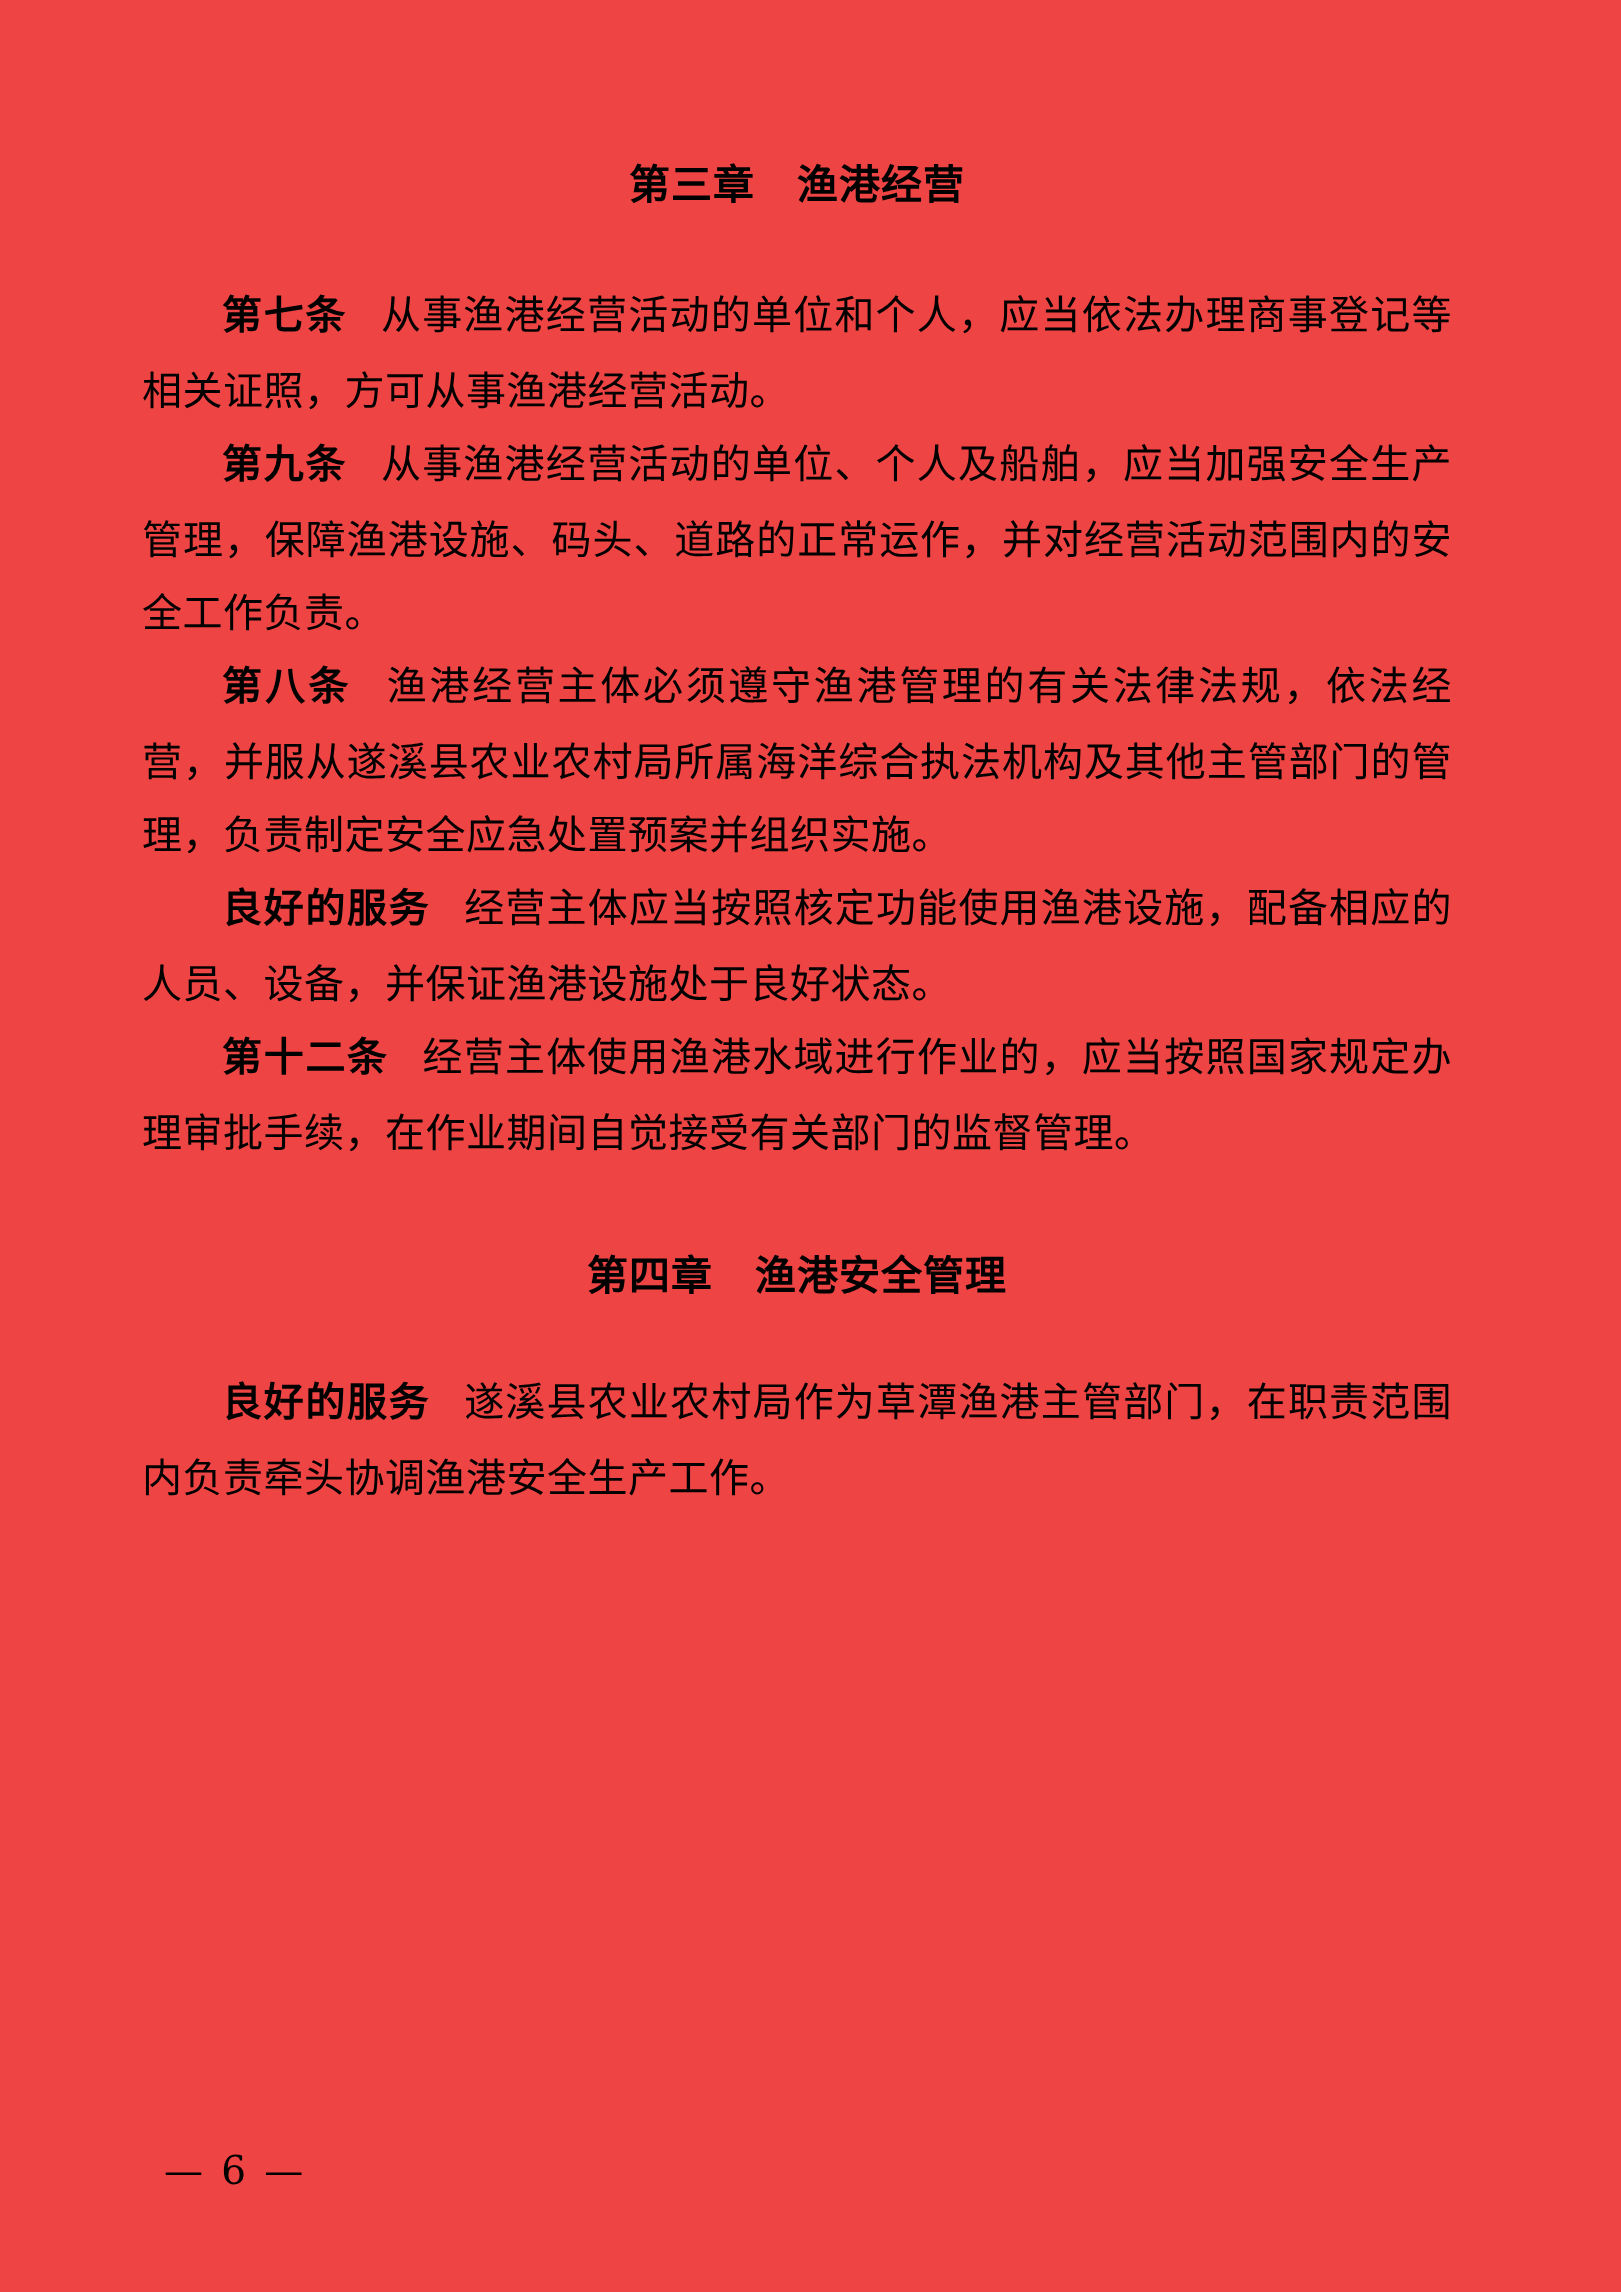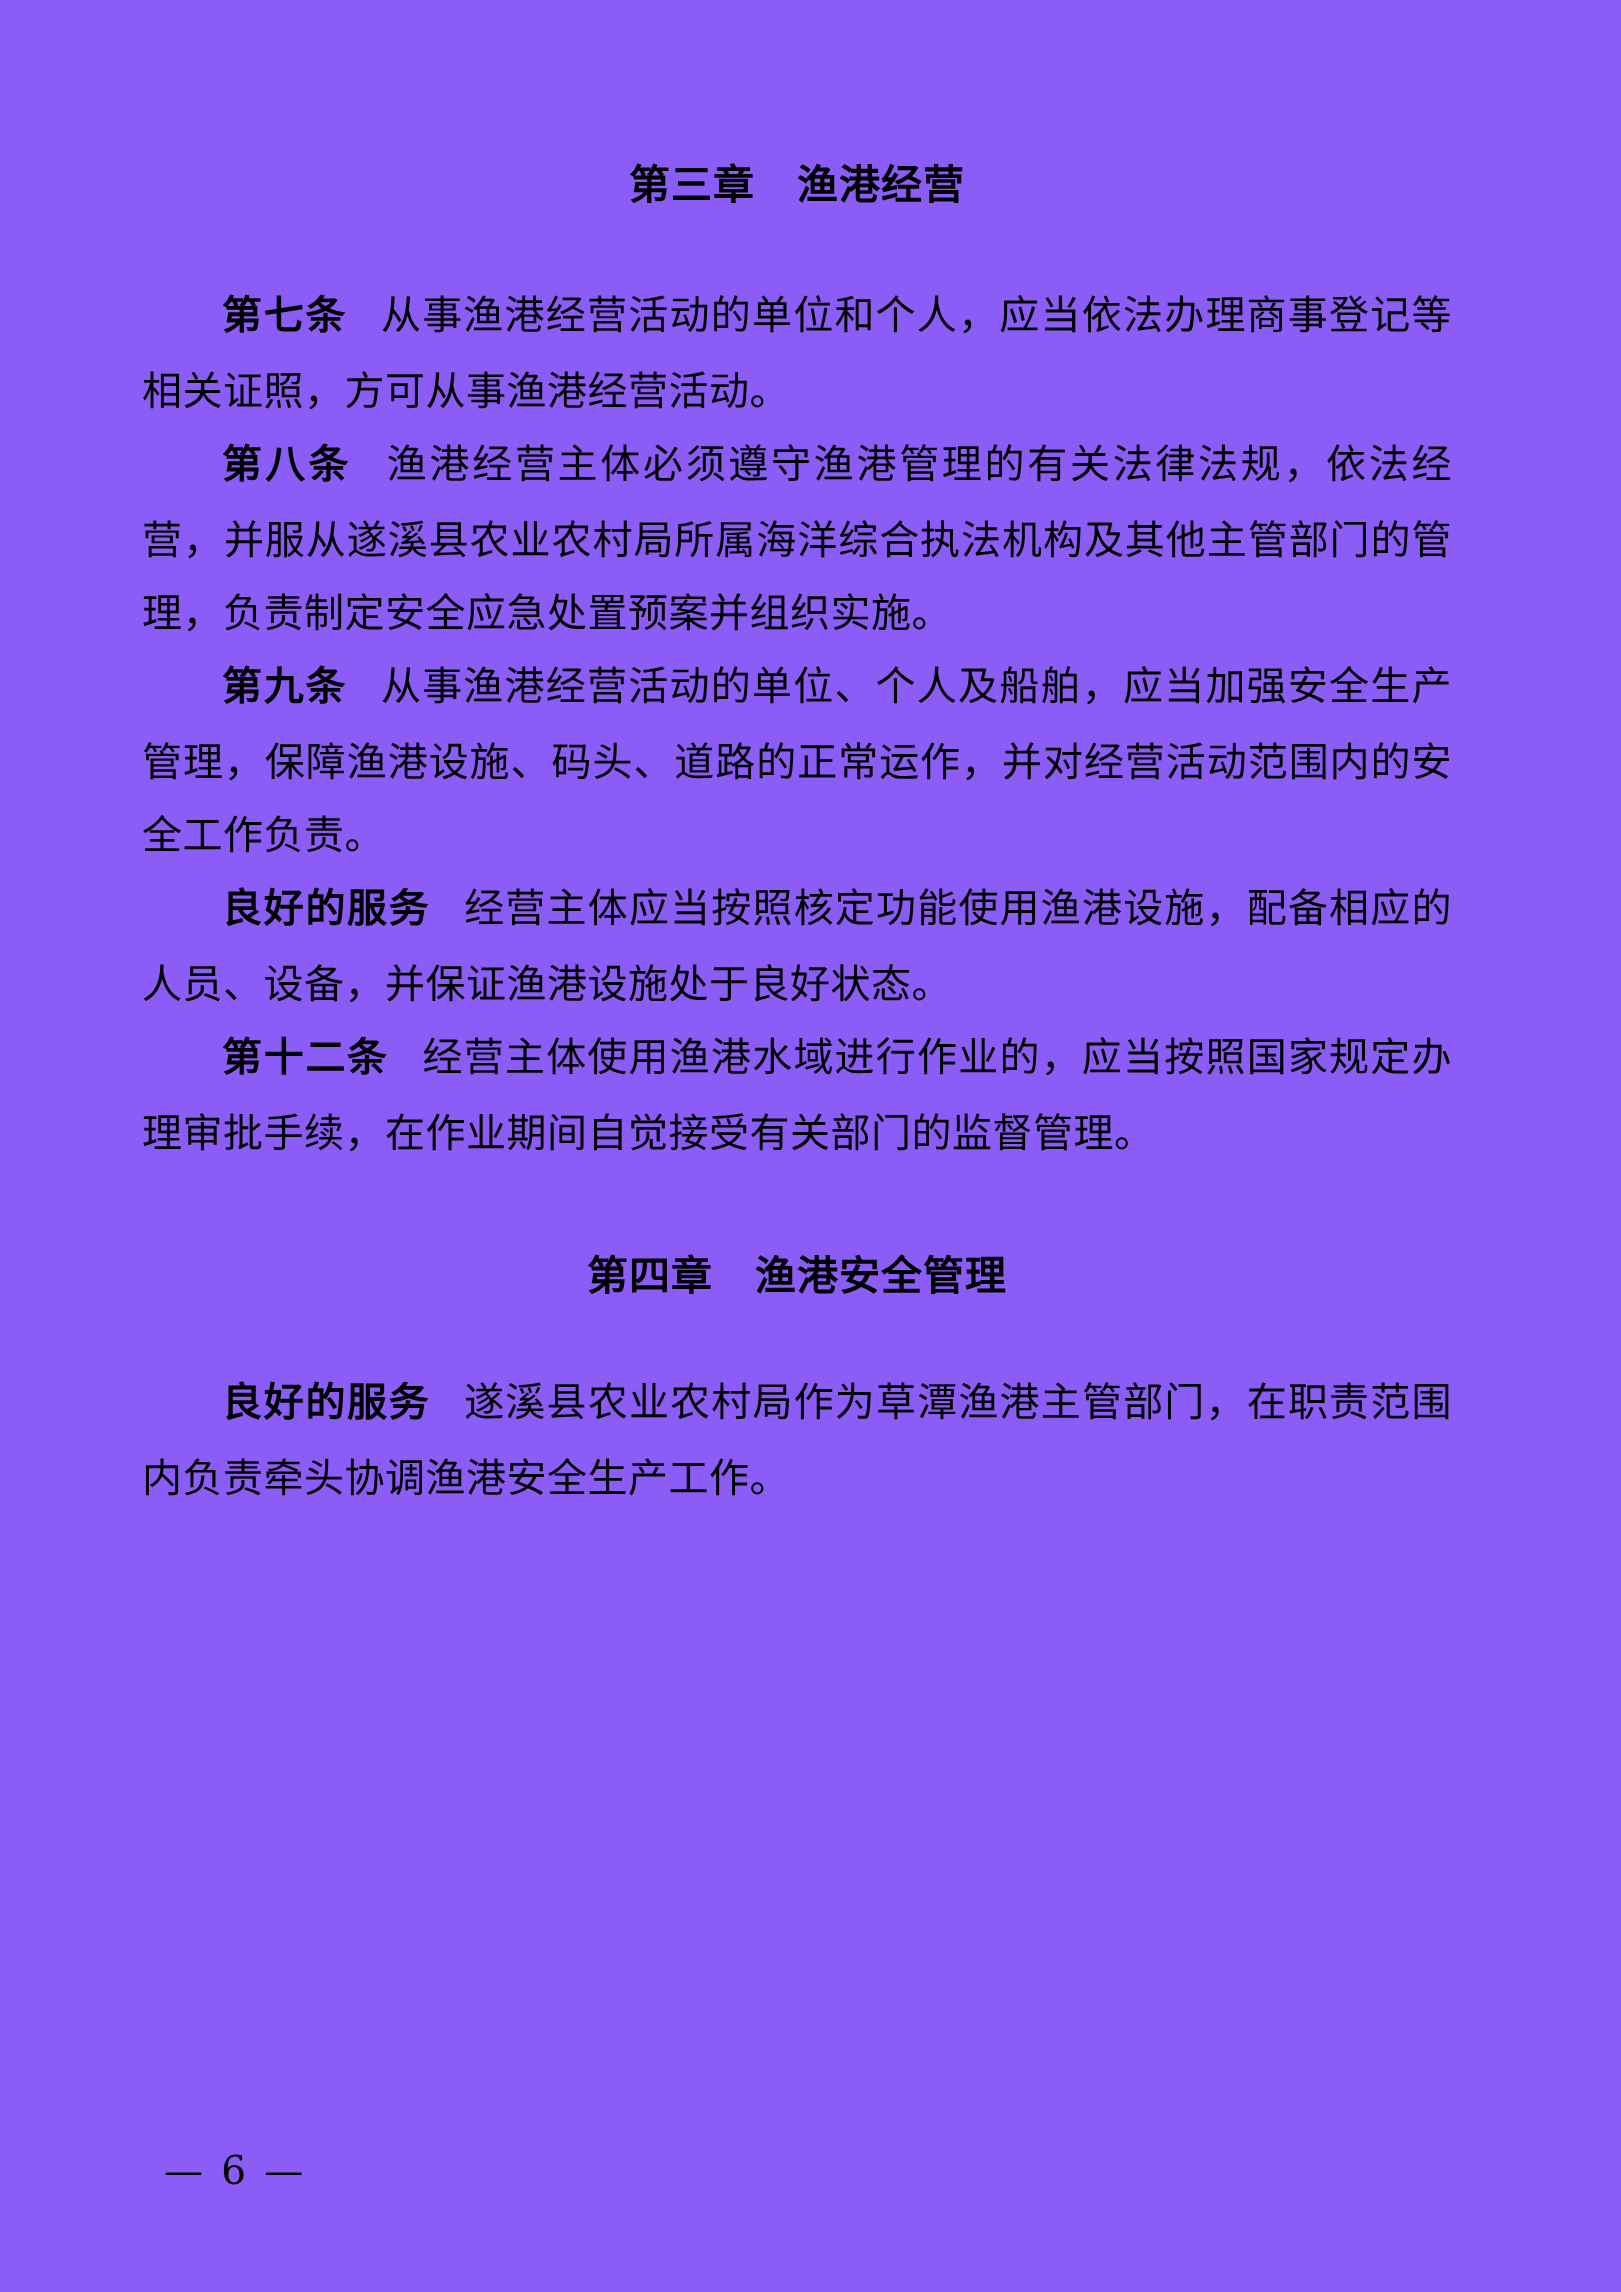--- a/index.html
+++ b/index.html
@@ -6,21 +6,21 @@
   html, body {
     margin: 0;
     padding: 0;
     background: #ffffff;
   }
 
   .page {
     position: relative;
     width: 1621px;
     height: 2293px;
-    background: #8b5cf6;
+    background: #ef4444;
     margin: 0 auto;
     overflow: hidden;
     box-sizing: border-box;
     font-family: "DejaVu Serif", "Liberation Serif", serif;
     color: #000000;
   }
 
   
   .content {
     position: absolute;
@@ -102,23 +102,23 @@
 <div class="page">
 
   <div class="content">
 
     <div class="chapter-heading ch3">第三章　渔港经营</div>
 
     <div class="articles">
 
       <p class="article"><span class="num">第七条</span><span class="gap"></span><span>从事渔港经营活动的单位和个人，应当依法办理商事登记等相关证照，方可从事渔港经营活动。</span></p>
 
+      <p class="article"><span class="num">第九条</span><span class="gap"></span><span>从事渔港经营活动的单位、个人及船舶，应当加强安全生产管理，保障渔港设施、码头、道路的正常运作，并对经营活动范围内的安全工作负责。</span></p>
+
       <p class="article"><span class="num">第八条</span><span class="gap"></span><span>渔港经营主体必须遵守渔港管理的有关法律法规，依法经营，并服从遂溪县农业农村局所属海洋综合执法机构及其他主管部门的管理，负责制定安全应急处置预案并组织实施。</span></p>
-
-      <p class="article"><span class="num">第九条</span><span class="gap"></span><span>从事渔港经营活动的单位、个人及船舶，应当加强安全生产管理，保障渔港设施、码头、道路的正常运作，并对经营活动范围内的安全工作负责。</span></p>
 
 
       <p class="article"><span class="num">良好的服务</span><span class="gap"></span><span>经营主体应当按照核定功能使用渔港设施，配备相应的人员、设备，并保证渔港设施处于良好状态。</span></p>
 
 
       <p class="article"><span class="num">第十二条</span><span class="gap"></span><span>经营主体使用渔港水域进行作业的，应当按照国家规定办理审批手续，在作业期间自觉接受有关部门的监督管理。</span></p>
 
     </div>
 
     <div class="spacer-ch4"></div>

